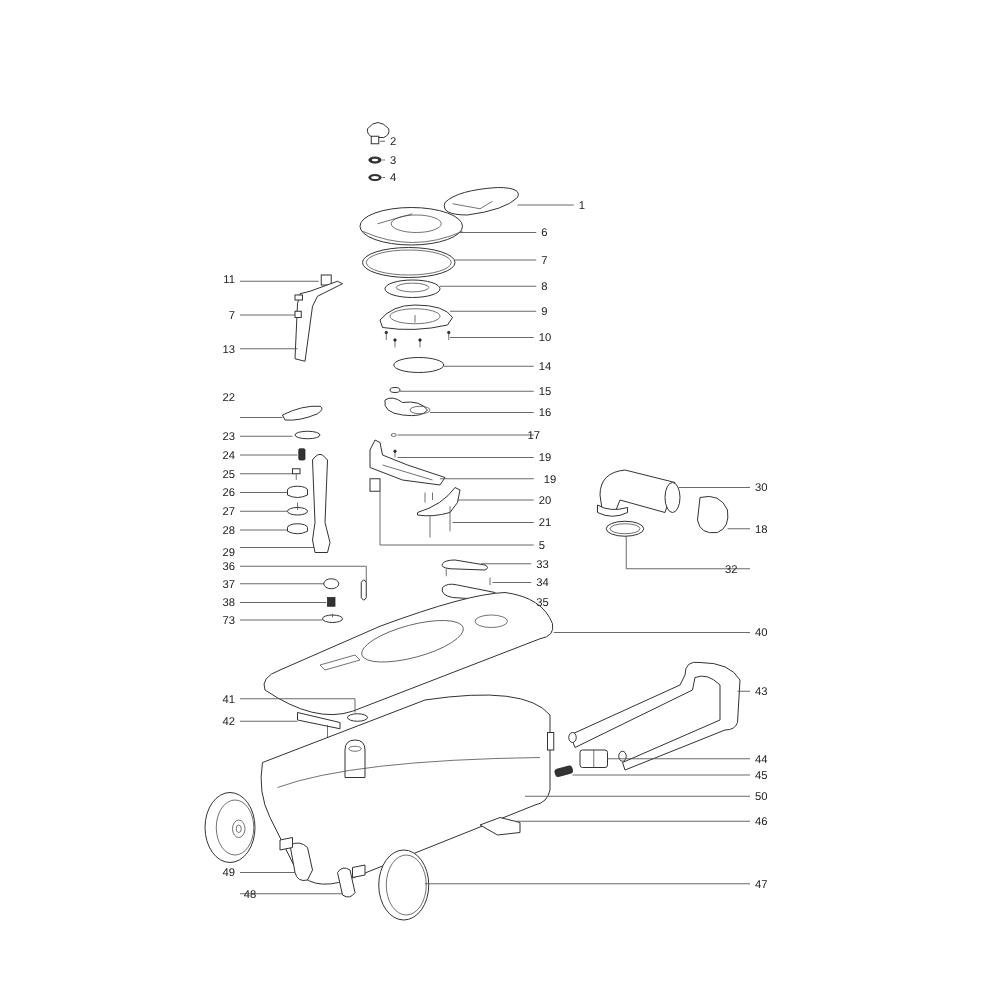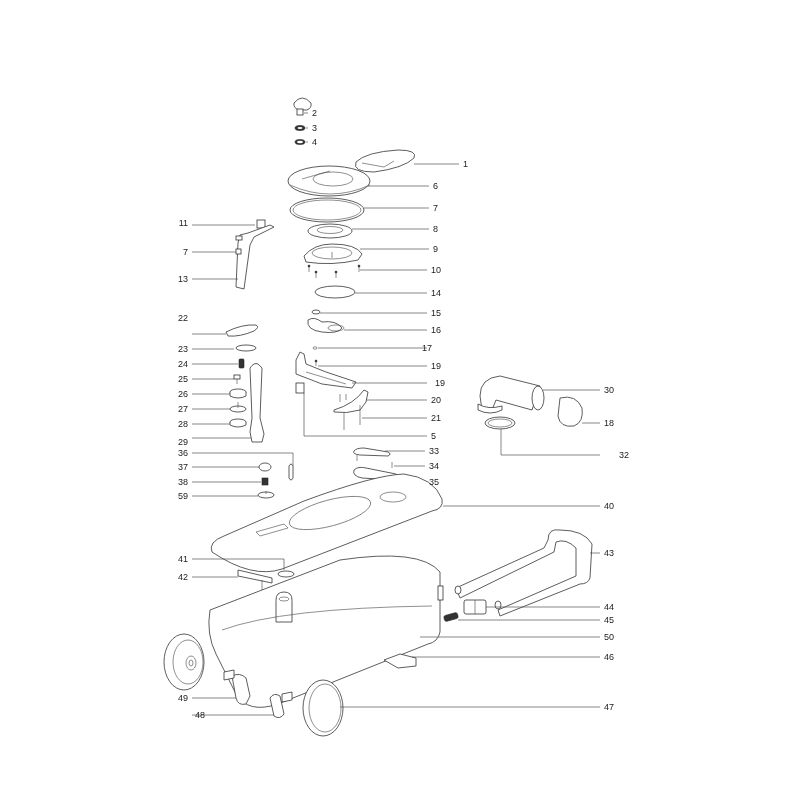--- a/index.html
+++ b/index.html
@@ -319,28 +319,28 @@
   <span class="lbl l" style="left:188px;top:318px">22</span>
   <span class="lbl l" style="left:188px;top:349px">23</span>
   <span class="lbl l" style="left:188px;top:364px">24</span>
   <span class="lbl l" style="left:188px;top:379px">25</span>
   <span class="lbl l" style="left:188px;top:394px">26</span>
   <span class="lbl l" style="left:188px;top:409px">27</span>
   <span class="lbl l" style="left:188px;top:424px">28</span>
   <span class="lbl l" style="left:188px;top:442px">29</span>
   <span class="lbl r" style="left:604px;top:390px">30</span>
   <span class="lbl r" style="left:604px;top:423px">18</span>
-  <span class="lbl r" style="left:619px;top:455px">32</span>
+  <span class="lbl r" style="left:580px;top:455px">32</span>
   <span class="lbl r" style="left:429px;top:451px">33</span>
   <span class="lbl r" style="left:429px;top:466px">34</span>
   <span class="lbl r" style="left:429px;top:482px">35</span>
   <span class="lbl l" style="left:188px;top:453px">36</span>
   <span class="lbl l" style="left:188px;top:467px">37</span>
   <span class="lbl l" style="left:188px;top:482px">38</span>
-  <span class="lbl l" style="left:188px;top:496px">59</span>
+  <span class="lbl l" style="left:188px;top:496px">73</span>
   <span class="lbl r" style="left:604px;top:506px">40</span>
   <span class="lbl l" style="left:188px;top:559px">41</span>
   <span class="lbl l" style="left:188px;top:577px">42</span>
   <span class="lbl r" style="left:604px;top:553px">43</span>
   <span class="lbl r" style="left:604px;top:607px">44</span>
   <span class="lbl r" style="left:604px;top:620px">45</span>
   <span class="lbl r" style="left:604px;top:657px">46</span>
   <span class="lbl r" style="left:604px;top:707px">47</span>
   <span class="lbl l" style="left:205px;top:715px">48</span>
   <span class="lbl l" style="left:188px;top:698px">49</span>

